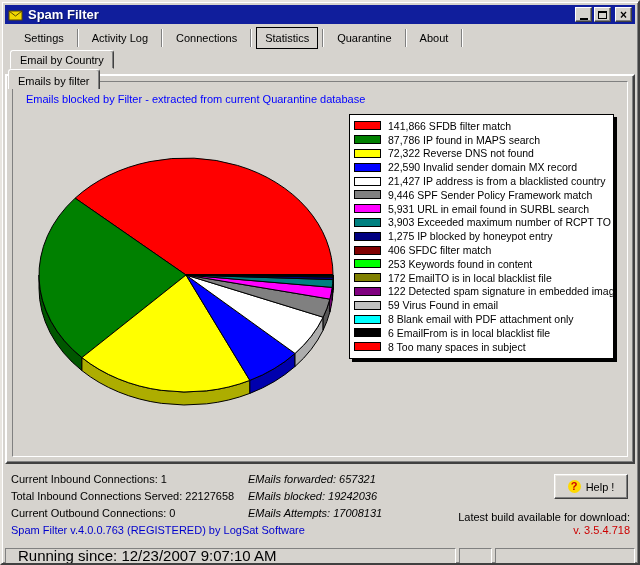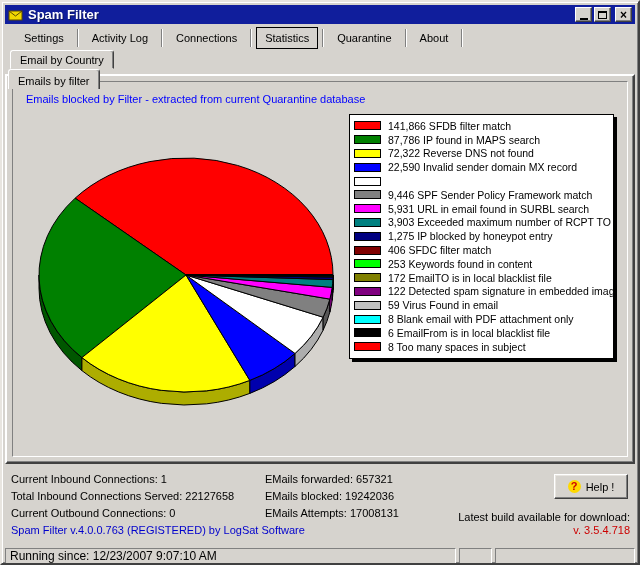--- a/index.html
+++ b/index.html
@@ -77,38 +77,38 @@
     background:#fff; border:1px solid #000; box-shadow:3px 3px 0 0 #000;
     padding:4px 0 0 4px; overflow:hidden;
   }
   .legend-row { display:flex; align-items:center; height:13.8px; }
   .legend-swatch { width:27px; height:9px; border:1px solid #000; margin-right:7px; flex:none; }
   .legend-label { font-size:10.5px; white-space:nowrap; color:#000; }
 
   
   .infopanel { position:absolute; left:3px; right:3px; top:462px; height:83px; font-size:11px; }
   .stat-col-left { position:absolute; left:6px; top:7px; line-height:17px; }
-  .stat-col-mid { position:absolute; left:260px; top:7px; line-height:17px; }
+  .stat-col-mid { position:absolute; left:243px; top:7px; line-height:17px;font-style:italic; }
   .help-btn {
     position:absolute; right:7px; top:10px; width:74px; height:25px;
     background:#d6d3ce; border:1px solid; border-color:#fff #404040 #404040 #fff;
     box-shadow: inset -1px -1px 0 #808080, inset 1px 1px 0 #e8e5e0;
     display:flex; align-items:center; justify-content:center; gap:5px; font-size:11px;
   }
   .help-q { width:13px; height:13px; border-radius:50%; background:#ffd900;
     color:#cc0000; font-weight:bold; font-size:11px; line-height:13px; text-align:center; }
   .registration { position:absolute; left:6px; top:60px; }
   .latest-label { position:absolute; right:5px; top:47px; text-align:right;margin-left:32px; }
   .latest-version { position:absolute; right:5px; top:60px; text-align:right; }
 
   
   .statusbar { position:absolute; left:3px; right:3px; top:546px; height:16px; display:flex; gap:3px; }
   .status-section {
     height:16px; border:1px solid; border-color:#808080 #fff #fff #808080;
-    font-size:12px; line-height:14px; padding-left:4px; background:#d6d3ce;
+    font-size:15px; line-height:14px; padding-left:12px; background:#d6d3ce;
     white-space:nowrap; overflow:hidden;
   }
 </style>
 </head>
 <body>
 
 <div class="window">
 
   <div class="titlebar" style="background: rgb(16, 30, 156);">
     <span class="app-icon">
@@ -199,20 +199,21 @@
           <div class="legend-row">
             <span class="legend-swatch" style="background: rgb(255, 255, 0);"></span>
             <span class="legend-label">72,322 Reverse DNS not found</span>
           </div>
           <div class="legend-row">
             <span class="legend-swatch" style="background: rgb(0, 0, 255);"></span>
             <span class="legend-label">22,590 Invalid sender domain MX record</span>
           </div>
           <div class="legend-row">
             <span class="legend-swatch" style="background: rgb(255, 255, 255);"></span>
+            <span class="legend-label">21,427 IP address is from a blacklisted country</span>
           </div>
           <div class="legend-row">
             <span class="legend-swatch" style="background: rgb(128, 128, 128);"></span>
             <span class="legend-label">9,446 SPF Sender Policy Framework match</span>
           </div>
           <div class="legend-row">
             <span class="legend-swatch" style="background: rgb(255, 0, 255);"></span>
             <span class="legend-label">5,931 URL in email found in SURBL search</span>
           </div>
           <div class="legend-row">

